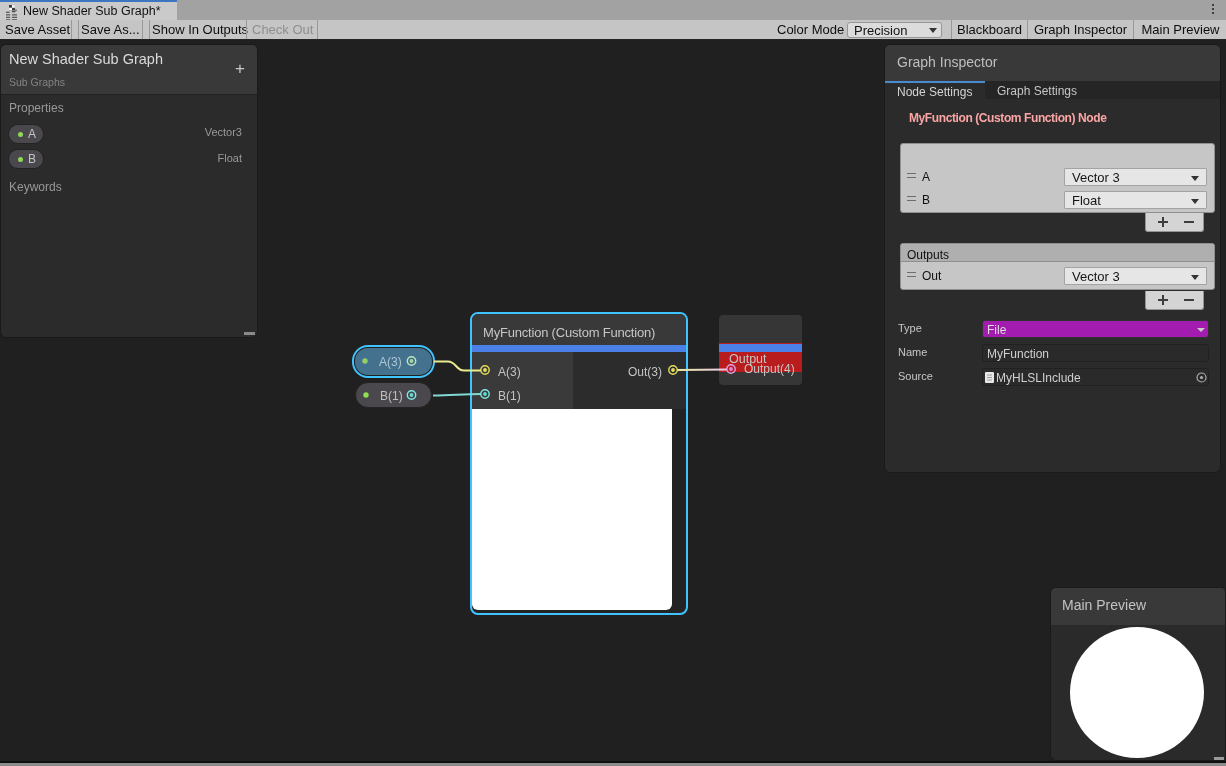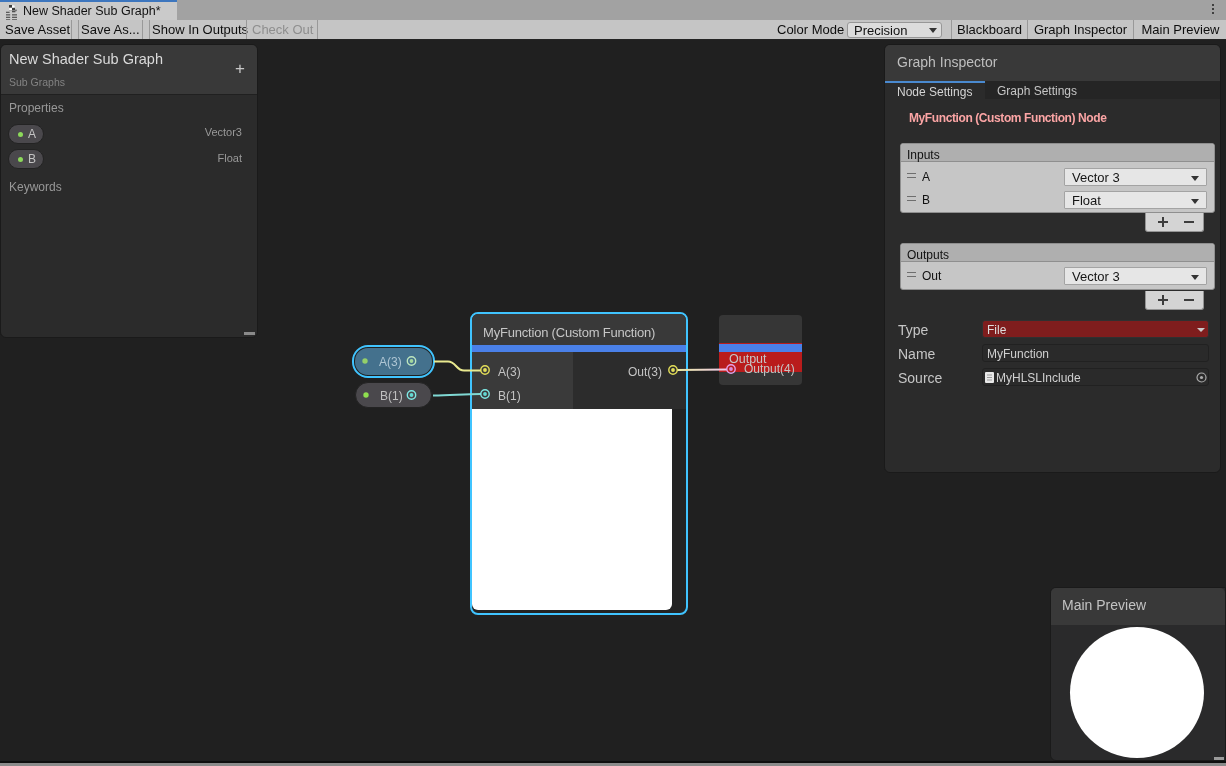--- a/index.html
+++ b/index.html
@@ -51,22 +51,22 @@
   .llist-head span { line-height:18px; }
   .lrow { position:absolute; left:0; right:0; height:23px; }
   .lhandle { position:absolute; left:6px; top:7px; width:9px; height:5px; border-top:1.5px solid #6E6E6E; border-bottom:1.5px solid #6E6E6E; }
   .lrow .rlab { position:absolute; left:21px; top:4px; font-size:12px; color:#111; }
   .ldd { position:absolute; right:7px; top:2px; width:143px; height:18px; background:#E6E6E6; border:1px solid #A3A3A3; border-radius:1px; font-size:13px; color:#151515; }
   .ldd span { position:absolute; left:7px; top:1px; }
   .ldd .arr { position:absolute; right:7px; top:7px; width:0; height:0; border-left:4px solid transparent; border-right:4px solid transparent; border-top:5px solid #333; }
   .lfoot { position:absolute; width:59px; height:19px; background:#D4D4D4; border:1px solid #949494; border-top:none; border-radius:0 0 3px 3px; }
   .lfoot .bar { position:absolute; background:#3D3D3D; }
 
-  .gi-row-label { position:absolute; left:13px; font-size:14px; color:#C6C6C6; }
-  .gi-dd { position:absolute; left:97px; width:227px; height:18px; background:#7f1d1d; border:1px solid #303030; border-radius:3px; font-size:12px; color:#DDDDDD; }
+  .gi-row-label { position:absolute; left:13px; font-size:11px; color:#C6C6C6; }
+  .gi-dd { position:absolute; left:97px; width:227px; height:18px; background:#a21caf; border:1px solid #303030; border-radius:3px; font-size:12px; color:#DDDDDD; }
   .gi-dd span { position:absolute; left:4px; top:2px; }
   .gi-dd .arr { position:absolute; right:3px; top:7px; width:0; height:0; border-left:4px solid transparent; border-right:4px solid transparent; border-top:4px solid #C9C9C9; }
   .gi-field { position:absolute; left:97px; width:227px; height:18px; background:#2A2A2A; border:1px solid #212121; border-radius:3px; font-size:12px; color:#D0D0D0; }
   .gi-field span { position:absolute; left:4px; top:2px; }
 
   
   #node-my { left:470px; top:312px; width:218px; height:303px; border:2px solid #40C4FF; border-radius:8px; background:#232323; overflow:hidden; position:absolute; }
   #nm-title { position:absolute; left:0; top:0; width:214px; height:31px; background:#393939; font-size:13px; color:#C6C6C6; letter-spacing:-0.2px; }
   #nm-title span { position:absolute; left:11px; top:11px; }
   #nm-blue { position:absolute; left:0; top:31px; width:214px; height:7px; background:#4A80E8; }
@@ -237,23 +237,20 @@
     <div id="gi-title">Graph Inspector</div>
     <div id="gi-tabs">
       <div id="gi-tab-active">
           <span>Node Settings</span>
         </div>
       <div id="gi-tab2">Graph Settings</div>
     </div>
     <div id="gi-node-title">MyFunction (Custom Function) Node</div>
 
     <div class="llist" style="top:98px; height:70px;">
-      <div class="llist-head">
-          <span style="position:absolute; left:6px; top:2px;">Inputs</span>
-        </div>
       <div class="lrow" style="top:22px;">
         <div class="lhandle"></div>
           <div class="rlab">A</div>
         <div class="ldd">
             <span>Vector 3</span>
             <div class="arr"></div>
           </div>
       </div>
       <div class="lrow" style="top:45px;">
         <div class="lhandle"></div>

